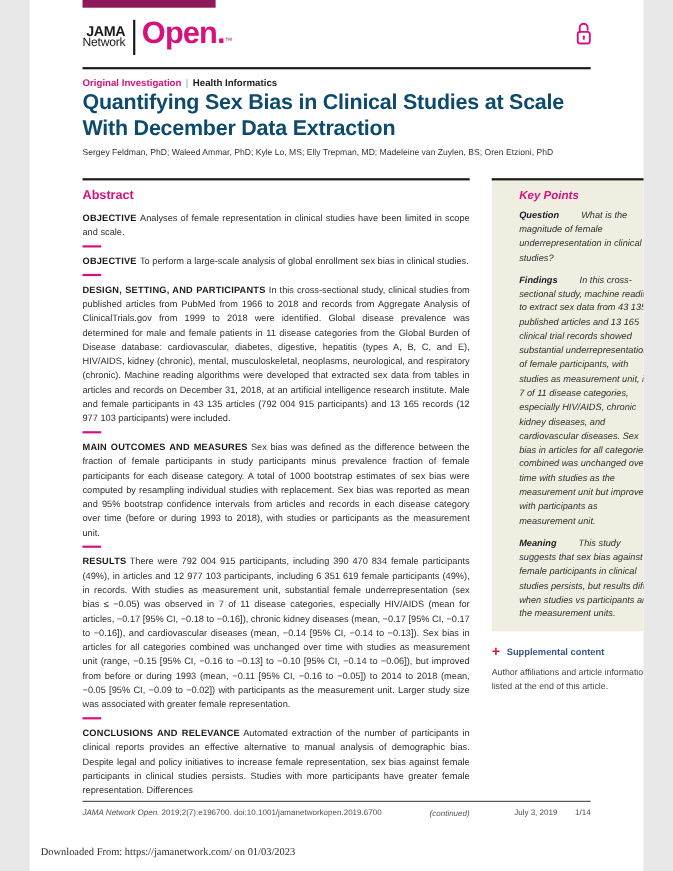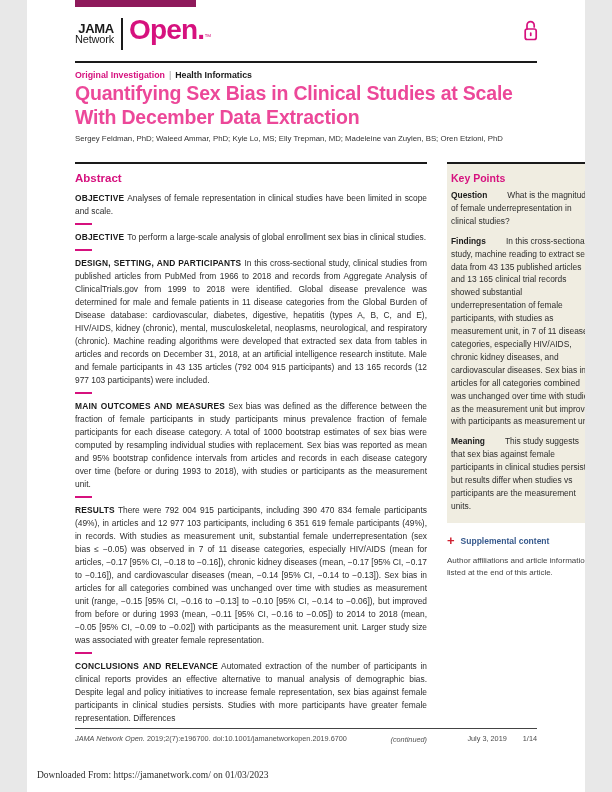--- a/index.html
+++ b/index.html
@@ -20,33 +20,33 @@
   .logo-divider { width:2px; height:32px; background:#1a1a1a; margin:0 6px 0 7px; }
   .open-word { font-size:28px; font-weight:bold; color:#d6117e; letter-spacing:-0.8px; line-height:30px; }
   .open-word .tm { font-size:7px; font-weight:normal; vertical-align:baseline; letter-spacing:0; }
   .lock-big { margin-top:4px; }
   .head-rule { position:absolute; top:61px; left:48px; right:48px; height:2px; background:#1a1a1a; }
 
   
   .eyebrow { position:absolute; top:70px; left:48px; font-size:8.8px; font-weight:bold; color:#1a1a1a; }
   .eyebrow .cat { color:#d6117e; }
   .eyebrow .sep { color:#999; font-weight:normal; padding:0 4px; }
-  .title { position:absolute; top:81px; left:48px; width:510px; font-size:19.5px; font-weight:bold; color:#ec4899; line-height:24px; letter-spacing:-0.2px; }
+  .title { position:absolute; top:81px; left:48px; width:510px; font-size:19.5px; font-weight:bold; color:#0c4a6e; line-height:24px; letter-spacing:-0.2px; }
   .authors { position:absolute; top:134px; left:48px; width:516px; font-size:7.8px; color:#333; }
 
   
   .left-col { position:absolute; top:162px; left:48px; width:352px; border-top:2px solid #1a1a1a; padding-top:8px; }
   .abstract-heading { font-size:11.5px; font-weight:bold; color:#d6117e; margin-bottom:8px; }
   .abs-section { font-size:8.4px; line-height:13px; color:#2d2d2d; text-align:justify; }
   .abs-section .lbl { font-weight:bold; letter-spacing:0.2px; color:#1a1a1a; margin-right:3px; }
   .sec-divider { width:17px; height:2px; background:#d6117e; margin:5px 0 6px 0; }
   .continued { margin-top:10px; text-align:right; font-size:7.3px; font-style:italic; color:#555; }
 
   .right-col { position:absolute; top:162px; left:420px; width:156px; }
-  .kp-box { background:#f0ede1; border-top:2px solid #1a1a1a; padding:8px 9px 10px 4px; }
+  .kp-box { background:#f0ede1; border-top:2px solid #1a1a1a; padding:8px 9px 10px 25px;font-style:italic; }
   .kp-heading { font-size:10.5px; font-weight:bold; color:#d6117e; margin-bottom:5px; }
   .kp-item { font-size:8.4px; line-height:12.9px; color:#2d2d2d; margin-top:7px; }
   .kp-item:first-of-type { margin-top:0; }
   .kp-item .lbl { font-weight:bold; color:#1a1a1a; margin-right:20px;text-align:right; }
   .supp-row { margin-top:13px; display:flex; align-items:center; }
   .plus-icon { color:#cf2030; font-size:13px; font-weight:bold; line-height:10px; margin-right:6px; }
   .supp-link { font-size:8.5px; font-weight:bold; color:#36598c; }
   .affil-note { margin-top:9px; font-size:8px; line-height:12px; color:#444; }
 
   

